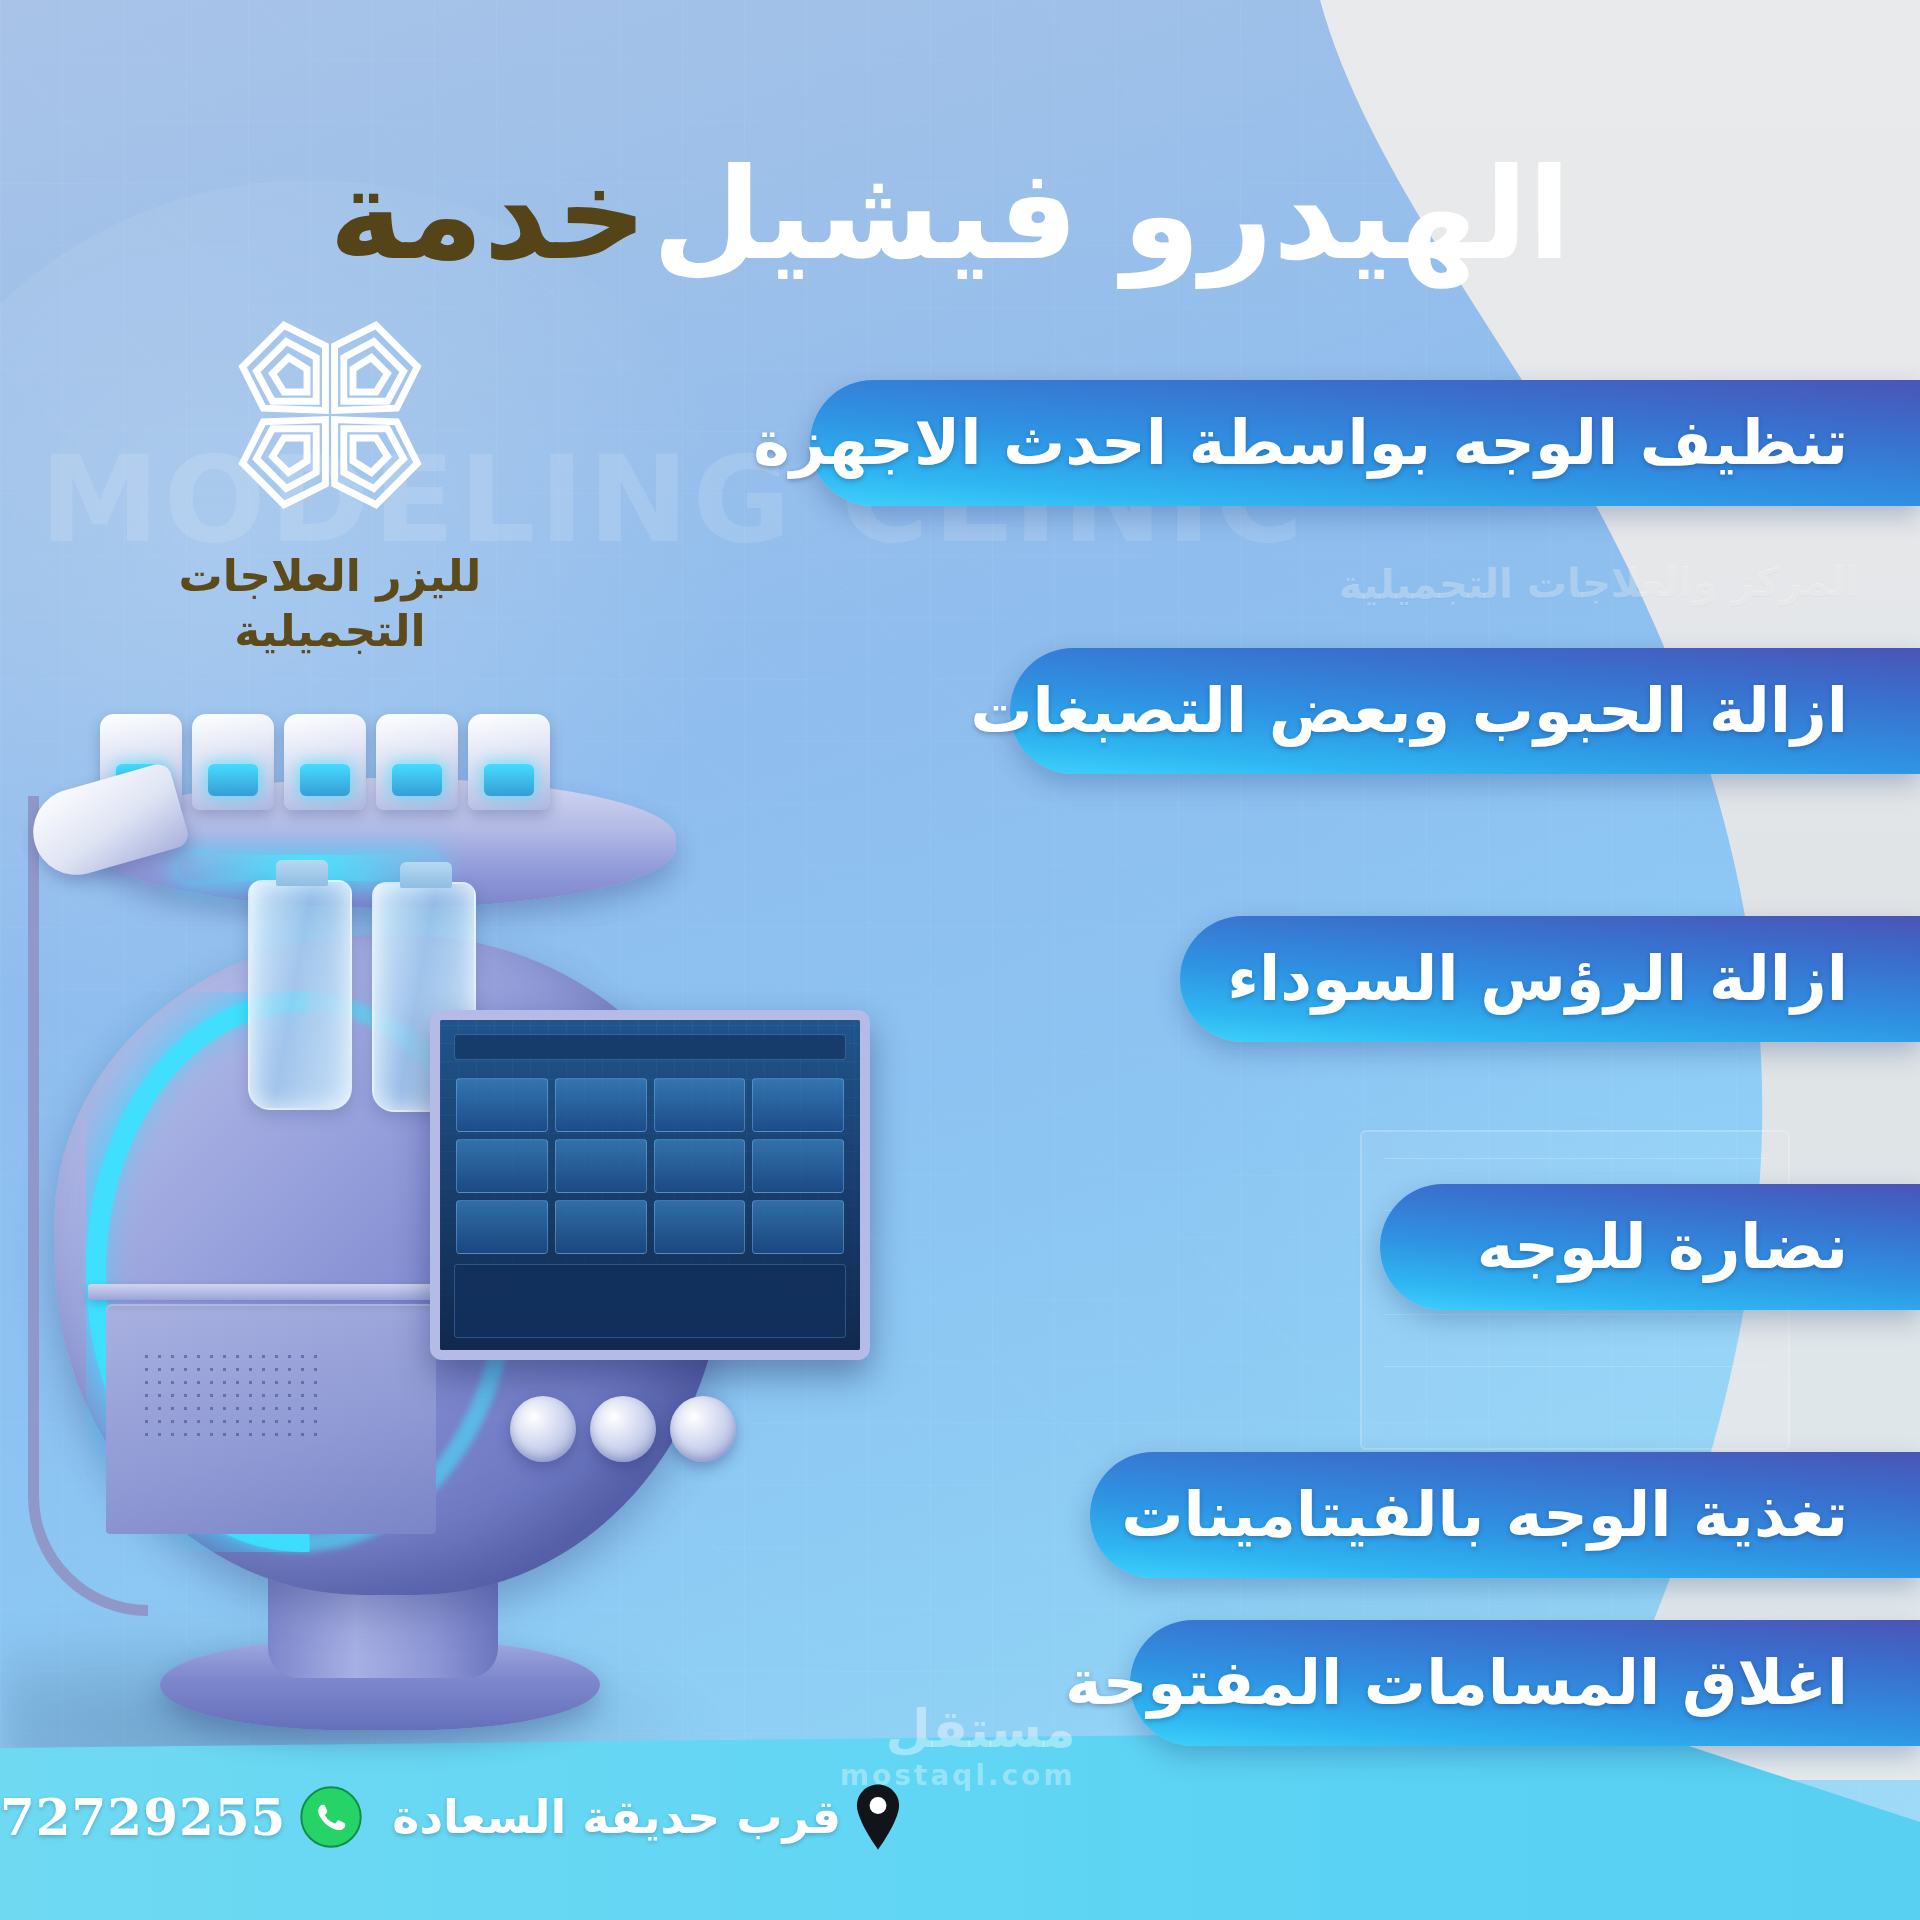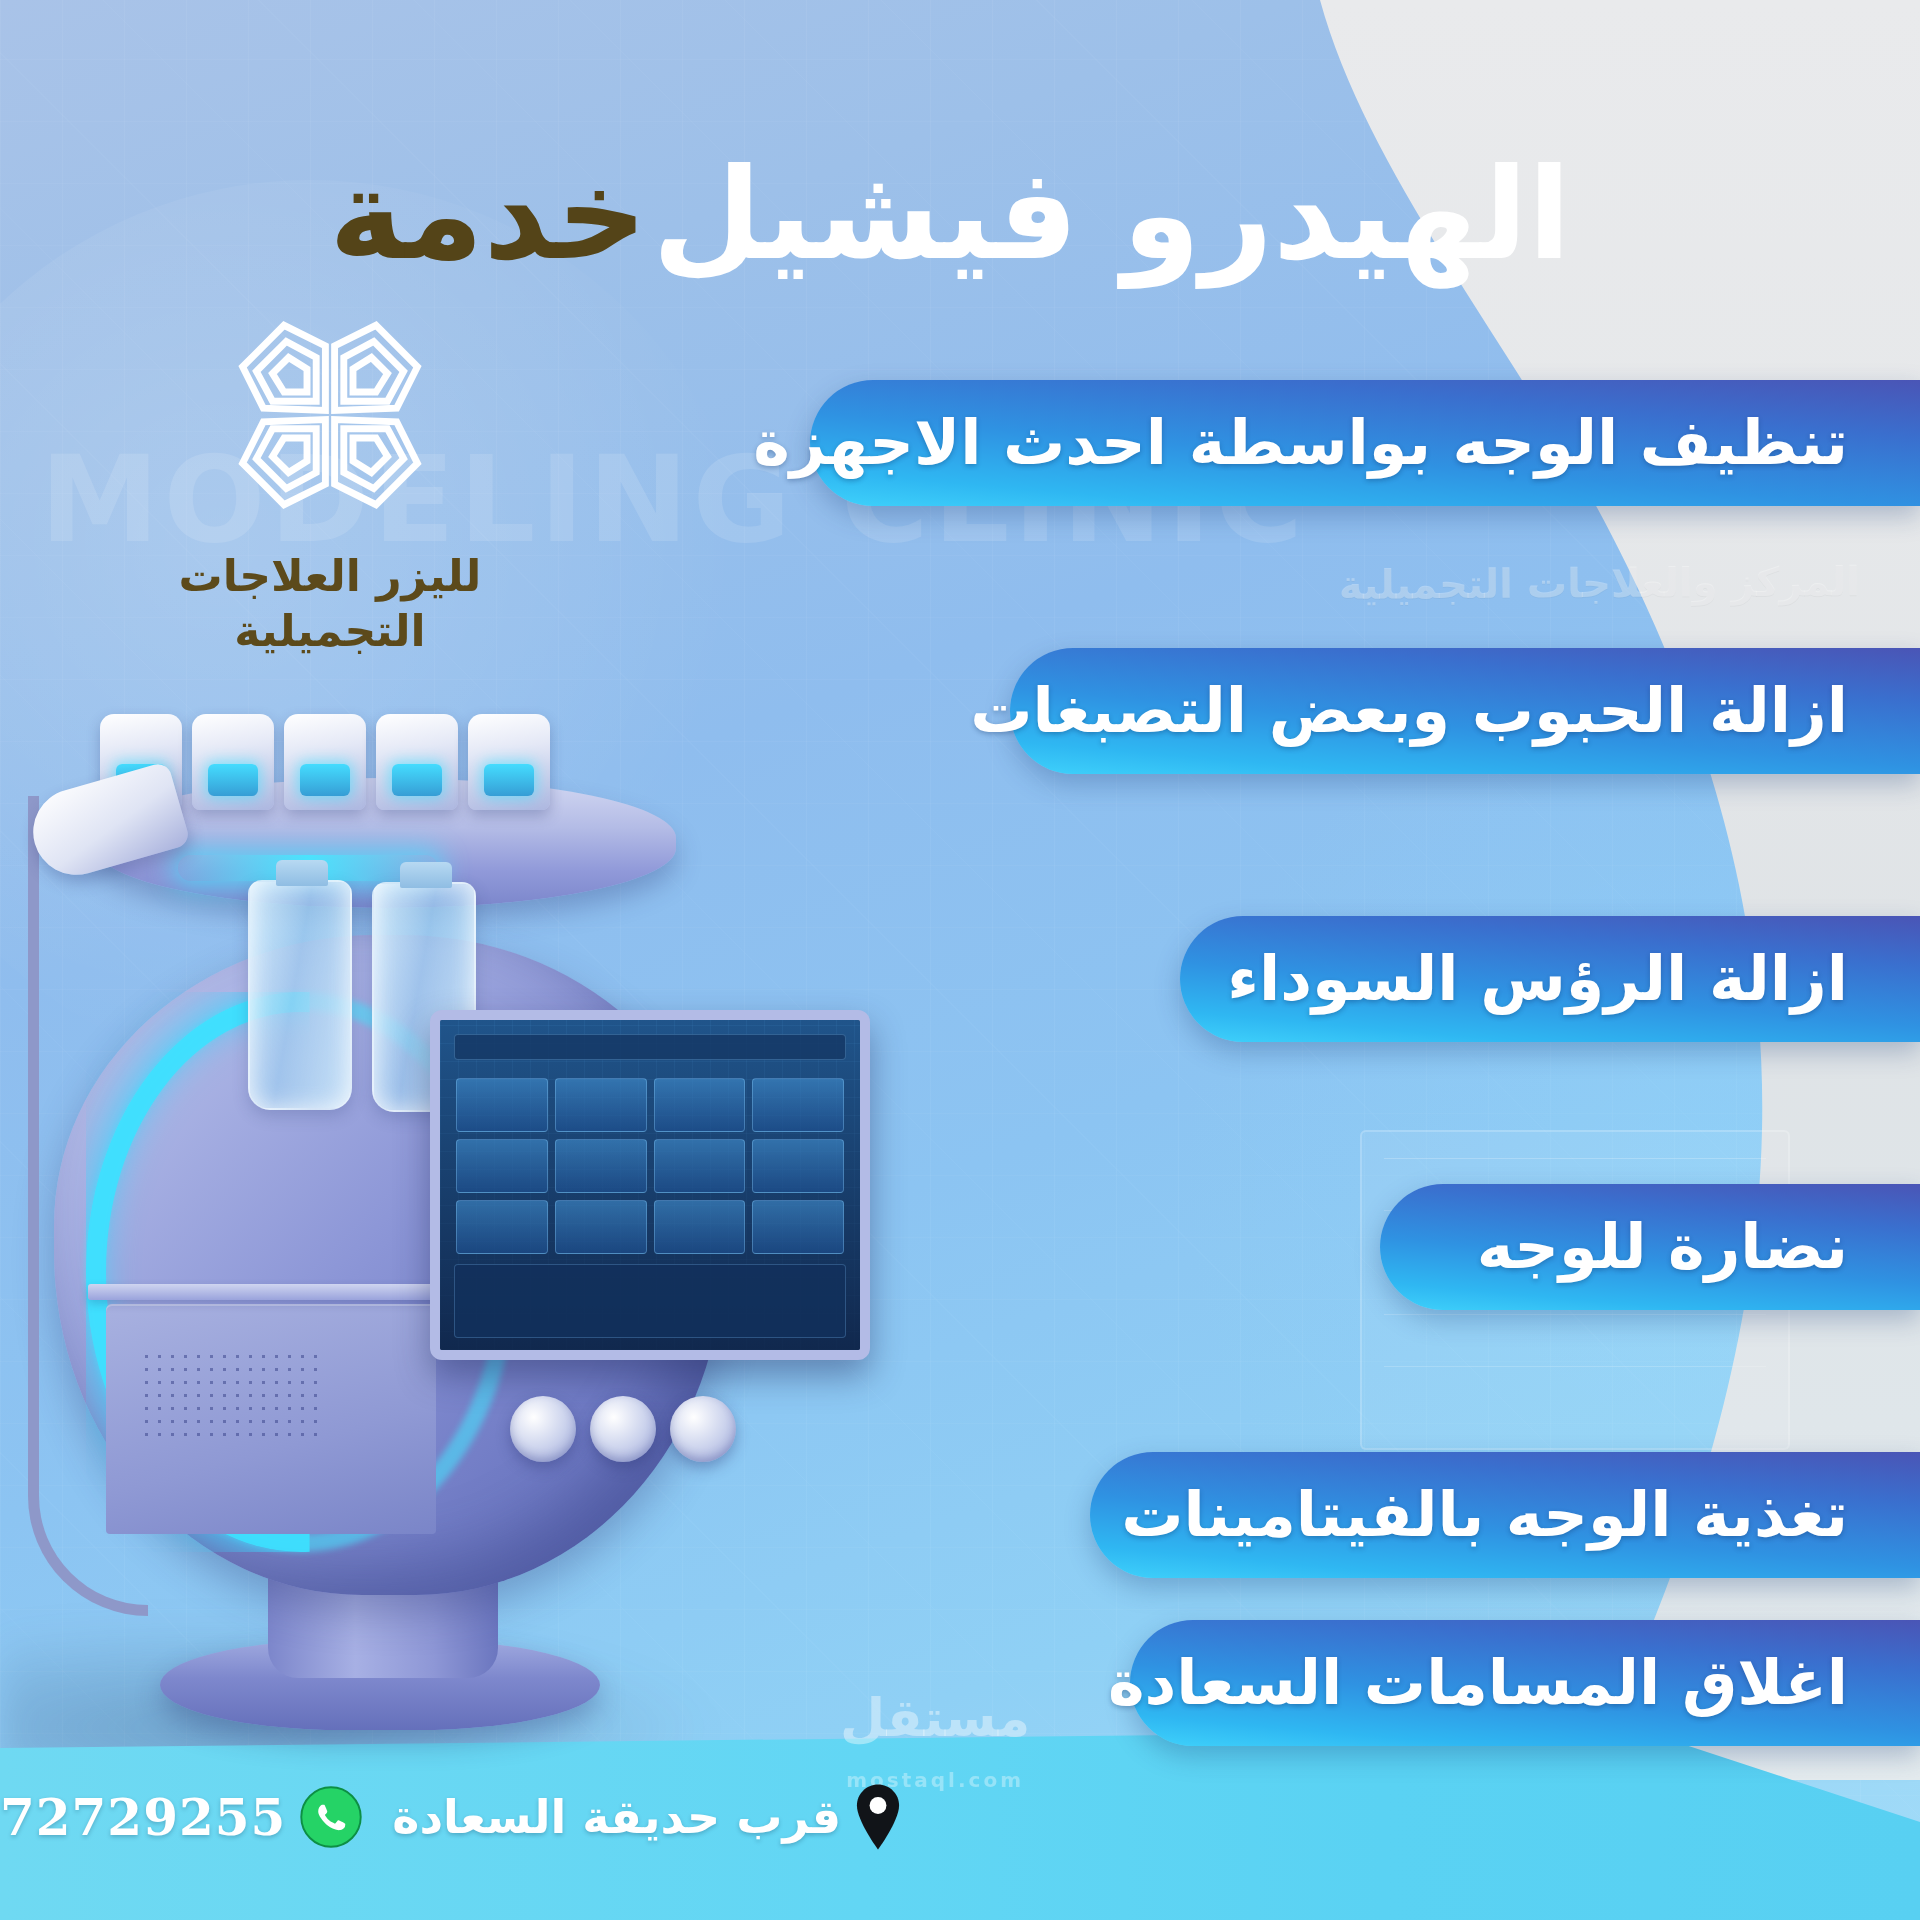--- a/index.html
+++ b/index.html
@@ -314,21 +314,21 @@
   .icon-pin { width:46px; height:68px; display:block; }
   .icon-wa  { width:62px; height:62px; display:block; }
   .icon-ph  { width:62px; height:62px; display:block; }
 
   
   .watermark {
     position:absolute; left:840px; bottom:128px; z-index:13;
     color:rgba(255,255,255,.40); font-size:52px; font-weight:800;
     letter-spacing:1px; pointer-events:none; direction:rtl;
   }
-  .watermark small{ display:block; font-size:20px; font-weight:600; letter-spacing:3px; color:rgba(255,255,255,.34); text-align:center; margin-top:20px;}
+  .watermark small{ display:block; font-size:28px; font-weight:600; letter-spacing:3px; color:rgba(255,255,255,.34); text-align:center; margin-top:0;}
 </style>
 </head>
 <body>
 
 <div id="poster">
 
   <div class="bg-texture"></div>
   <div class="bg-blob-a"></div>
   <div class="bg-blob-b"></div>
   <div class="ghost-text2">MODELING CLINIC</div>
@@ -420,21 +420,21 @@
     <div class="pill p3">
       <span>ازالة الرؤس السوداء</span>
     </div>
     <div class="pill p4">
       <span>نضارة للوجه</span>
     </div>
     <div class="pill p5">
       <span>تغذية الوجه بالفيتامينات</span>
     </div>
     <div class="pill p6">
-      <span>اغلاق المسامات السعادة</span>
+      <span>اغلاق المسامات المفتوحة</span>
     </div>
   </div>
 
   <div class="cyan-band-shadow"></div>
   <div class="cyan-band"></div>
 
   <div class="watermark">
     <span>مستقل</span>
     <small>mostaql.com</small>
   </div>

